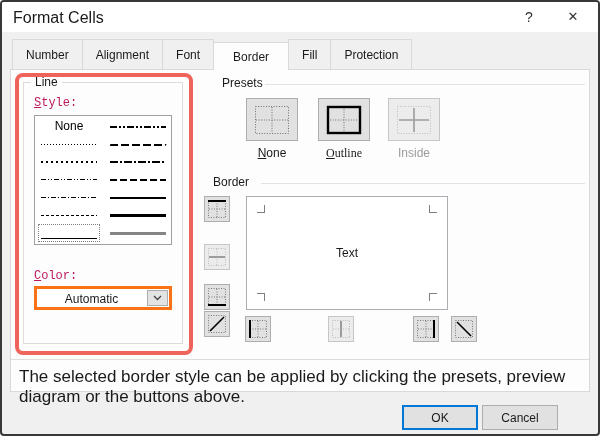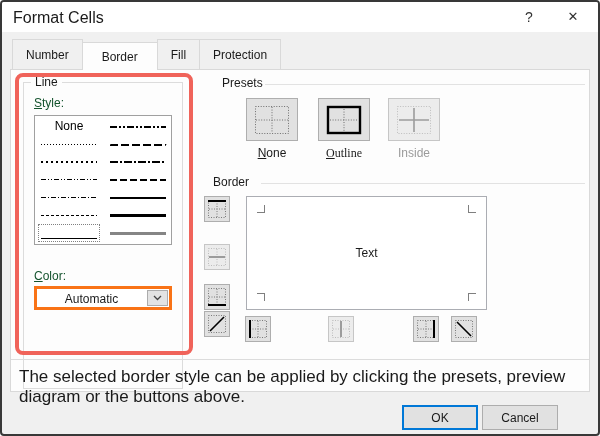--- a/index.html
+++ b/index.html
@@ -36,23 +36,23 @@
     background:#fdfdfd; border:1px solid #d9d9d9; z-index:1;
   }
 
   
   .annotation {
     position:absolute; left:4px; top:3px; width:178px; height:282px;
     border:4px solid #f0635a; border-radius:8px; z-index:6; pointer-events:none;
   }
 
   
-  .line-group { position:absolute; left:12px; top:12px; width:160px; height:307px; border:1px solid #dcdcdc; }
+  .line-group { position:absolute; left:12px; top:12px; width:160px; height:262px; border:1px solid #dcdcdc; }
   .group-legend { position:absolute; left:7px; top:-8px; background:#fdfdfd; padding:0 4px; color:#1a1a1a; }
-  .field-label { position:absolute; color:#14532d; }
+  .field-label { position:absolute; color:#be185d;font-family:Liberation Mono, monospace; }
   .lbl-style { left:10px; top:13px; }
   .lbl-color { left:10px; top:186px; }
 
   .lsbox {
     position:absolute; left:10px; top:32px; width:138px; height:130px;
     background:#fff; border:1px solid #a0a0a0; display:flex; padding:2px 0 2px 2px;
   }
   .lscol { display:flex; flex-direction:column; }
   .lscol.left  { width:62px; margin-left:1px; }
   .lscol.right { width:62px; margin-left:7px; }
@@ -120,21 +120,21 @@
   .eb-innh   { left:193px; top:174px; }
   .eb-bottom { left:193px; top:214px; }
   .eb-diagup { left:193px; top:241px; }
   .eb-left   { left:234px; top:246px; }
   .eb-innv   { left:317px; top:246px; }
   .eb-right  { left:402px; top:246px; }
   .eb-diagdn { left:440px; top:246px; }
 
   
   .preview {
-    position:absolute; left:235px; top:126px; width:241px; height:114px;
+    position:absolute; left:235px; top:126px; width:202px; height:114px;
     background:#fff; border:1px solid #abadb3;
     display:flex; align-items:center; justify-content:center;
   }
   .preview-text { color:#1a1a1a; }
   .corner { position:absolute; width:8px; height:8px; }
   .c-tl { left:10px; top:8px;     border-right:1px solid #7f7f7f; border-bottom:1px solid #7f7f7f; }
   .c-tr { right:10px; top:8px;    border-left:1px solid #7f7f7f;  border-bottom:1px solid #7f7f7f; }
   .c-bl { left:10px; bottom:8px;  border-right:1px solid #7f7f7f; border-top:1px solid #7f7f7f; }
   .c-br { right:10px; bottom:8px; border-left:1px solid #7f7f7f;  border-top:1px solid #7f7f7f; }
 
@@ -157,20 +157,22 @@
 <div class="dialog">
 
   <div class="titlebar">
     <span class="title-text">Format Cells</span>
     <span class="cap-btn cap-help">?</span>
     <span class="cap-btn cap-close">✕</span>
   </div>
 
   <div class="tabs">
     <div class="tab">Number</div>
+    <div class="tab">Alignment</div>
+    <div class="tab">Font</div>
     <div class="tab selected">Border</div>
     <div class="tab">Fill</div>
     <div class="tab">Protection</div>
   </div>
 
   <div class="tabpage">
 
     <div class="annotation" style="border-color: rgb(240, 99, 90);"></div>
 
     <div class="line-group">

